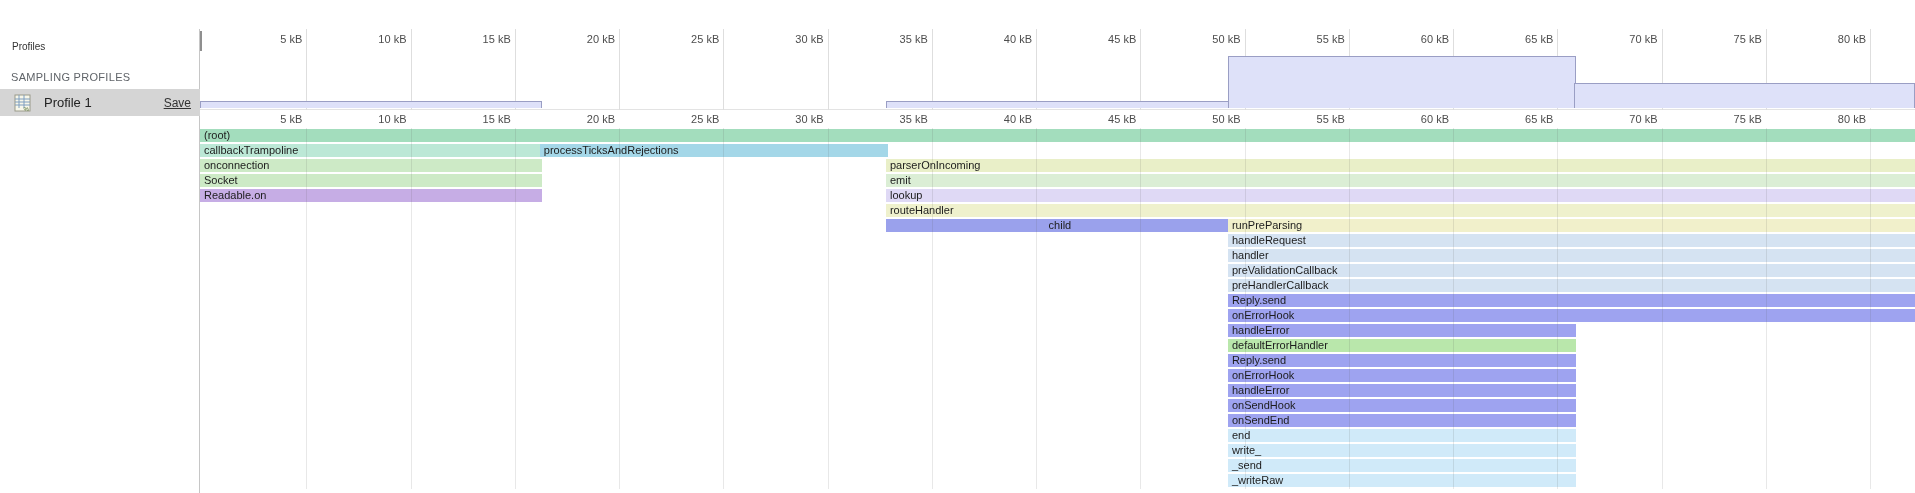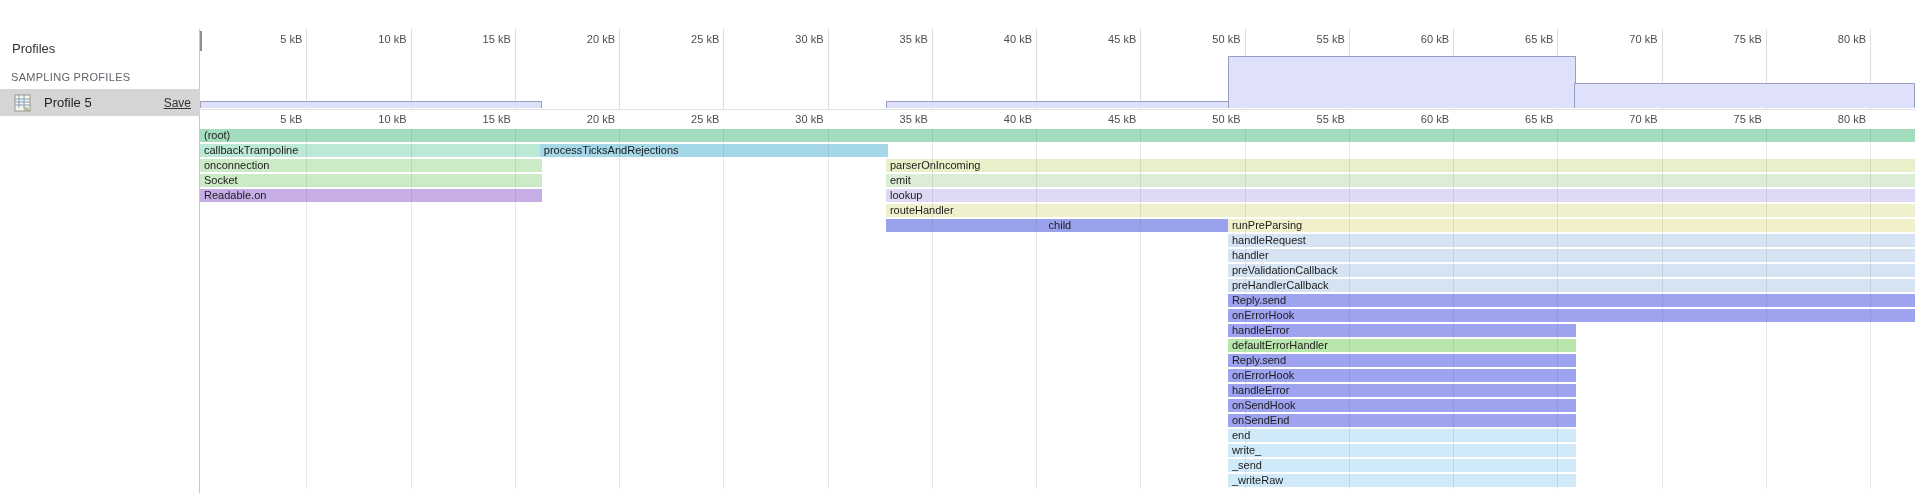--- a/index.html
+++ b/index.html
@@ -18,21 +18,21 @@
 
   .chart-select { position:absolute; left:204px; top:6px; width:122px; height:20px;
                   background:#e9e9ec; border:1px solid #d0d0d4; border-radius:3px;
                   font-size:12px; color:#38383d; display:flex; align-items:center;
                   padding:0 8px; cursor:pointer; }
   .chart-select .arrow { margin-left:auto; font-size:9px; color:#6b6b70; }
 
   
   .sidebar { position:absolute; left:0; top:29px; width:200px; height:464px;
              background:#fff; border-right:1px solid #c6c6c6; }
-  .sb-title { position:absolute; left:12px; top:12px; font-size:13px; color:#333; }
+  .sb-title { position:absolute; left:12px; top:12px; font-size:10px; color:#333; }
   .sb-section { position:absolute; left:11px; top:42px; font-size:11px; color:#5f6368; letter-spacing:.3px; }
   .profile-row { position:absolute; left:0; top:60px; width:200px; height:27px;
                  background:#d5d5d5; display:flex; align-items:center; cursor:pointer; }
   .profile-icon { width:18px; height:18px; margin-left:14px; flex:0 0 auto; }
   .profile-name { margin-left:12px; font-size:13px; color:#222; }
   .save-link { margin-left:auto; margin-right:9px; font-size:12px; color:#333;
                text-decoration:underline; cursor:pointer; }
 
   
   .panel { position:absolute; left:200px; top:29px; width:1715px; height:464px; background:#fff; }
@@ -67,21 +67,21 @@
         <rect x="1" y="1" width="15" height="16" fill="#f7f7ea" stroke="#9a9a8a" stroke-width="1"></rect>
         <g stroke="#7f9ec0" stroke-width="1">
           <line x1="1" y1="5" x2="16" y2="5"></line>
             <line x1="1" y1="8" x2="16" y2="8"></line>
           <line x1="1" y1="11" x2="16" y2="11"></line>
             <line x1="5" y1="1" x2="5" y2="14"></line>
           <line x1="10" y1="1" x2="10" y2="14"></line>
         </g>
         <text x="9.5" y="16.5" font-size="6" fill="#4a6a2a" font-family="Liberation Sans, sans-serif">%</text>
       </svg>
-      <span class="profile-name">Profile 5</span>
+      <span class="profile-name">Profile 1</span>
       <span class="save-link">Save</span>
     </div>
   </div>
 
   <div class="panel">
     <div class="overview" id="overview">
       <div class="scroll-nub"></div>
     <div class="gridline" style="left: 106.25px; height: 81px;"></div>
         <div class="tick-label" style="left: 102.25px; top: 4px;">5 kB</div>
         <div class="gridline" style="left: 210.5px; height: 81px;"></div>

